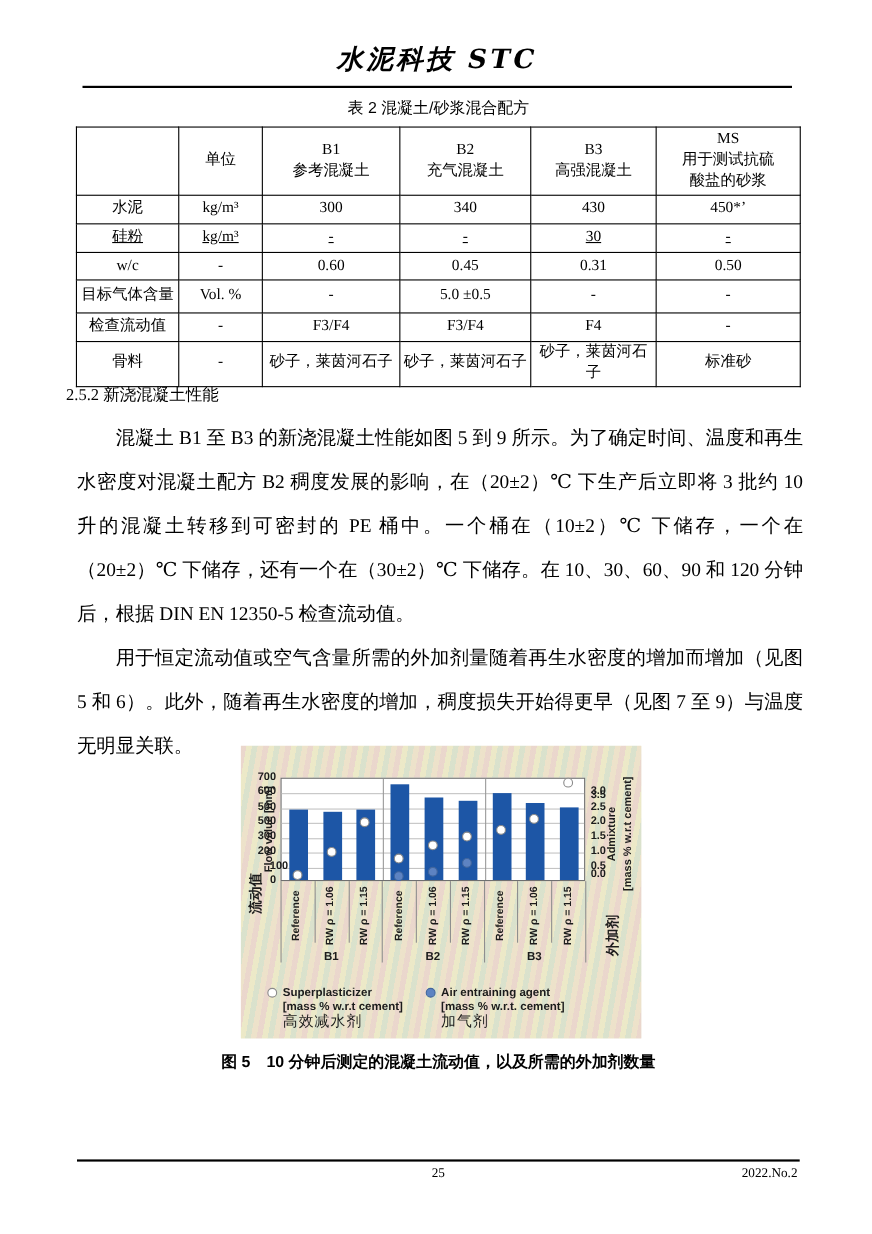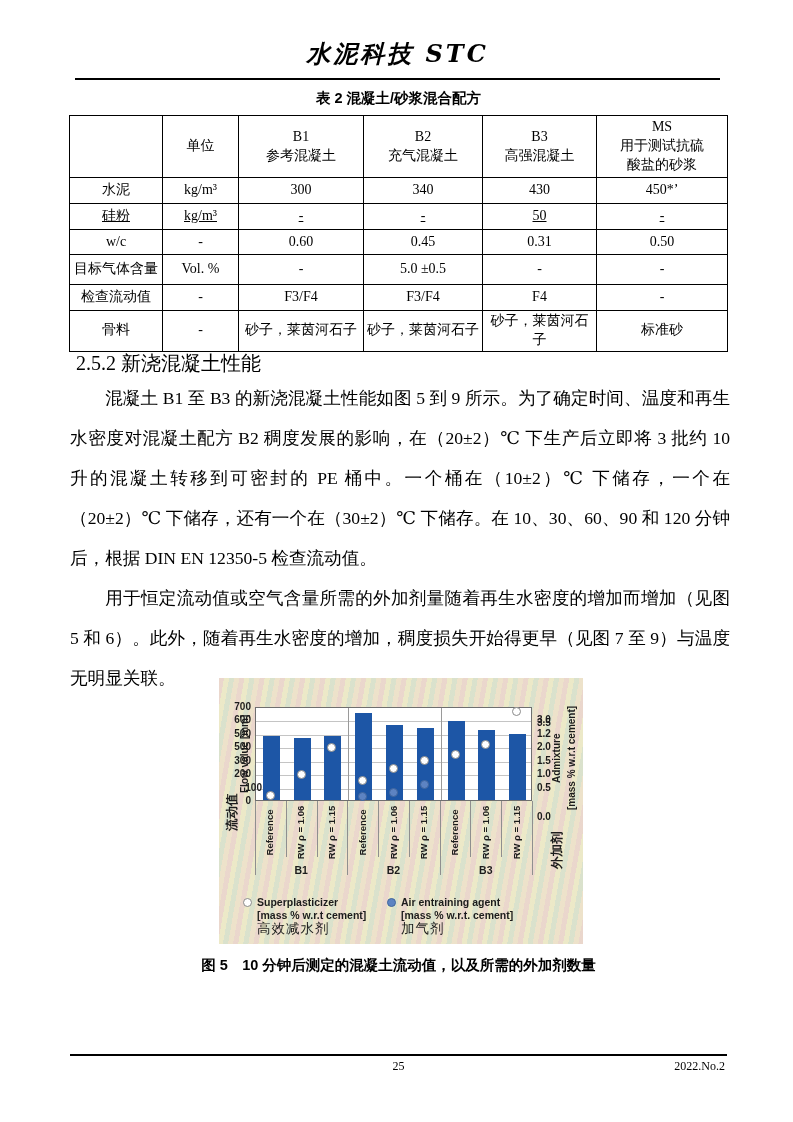--- a/index.html
+++ b/index.html
@@ -14,35 +14,35 @@
   .header-title {
     font-family:"DejaVu Serif","Liberation Serif",serif;
     font-style:italic; font-weight:bold; font-size:24px; letter-spacing:3px;
     padding-bottom:8px;
   }
   .header-rule { border:none; border-top:2.5px solid #000; }
   
   .table-title {
     position:absolute; top:89px; left:70px; width:657px; text-align:center;
     font-family:"Liberation Sans","DejaVu Sans",sans-serif;
-    font-weight:bold; font-size:14.5px;
+    font-weight:normal; font-size:14.5px;
   }
   table.mix {
     position:absolute; top:115px; left:69px; width:658px;
     border-collapse:collapse; table-layout:fixed;
     font-size:14px; text-align:center;
   }
   table.mix th, table.mix td {
     border:1.5px solid #000; font-weight:normal; vertical-align:middle;
     padding:1px 2px; white-space:pre-line; line-height:1.35;
   }
   
   .section-heading {
-    position:absolute; top:350px; left:76px; width:657px;
-    font-size:20px;
+    position:absolute; top:350px; left:60px; width:657px;
+    font-size:15px;
   }
   .para {
     position:absolute; left:70px; width:660px;
     font-size:17.6px; line-height:40px; text-align:justify; text-indent:2em;
   }
   #para-0 { top:378px; }
   #para-1 { top:578px; }
   
   .figure {
     position:absolute; top:678px; left:219px; width:364px; height:266px;
@@ -134,21 +134,21 @@
           <td>300</td>
           <td>340</td>
           <td>430</td>
           <td>450*’</td>
         </tr>
         <tr style="height: 26px; text-decoration: underline;">
           <td>硅粉</td>
           <td>kg/m³</td>
           <td>-</td>
           <td>-</td>
-          <td>50</td>
+          <td>30</td>
           <td>-</td>
         </tr>
         <tr style="height: 25px;">
           <td>w/c</td>
           <td>-</td>
           <td>0.60</td>
           <td>0.45</td>
           <td>0.31</td>
           <td>0.50</td>
         </tr>
@@ -216,26 +216,26 @@
         <div class="pt pt-white" style="left: 256.111px; bottom: 84.4714px;"></div>
       </div>
       <div class="ytick ytick-l" style="left: 4px; top: 117px;">0</div>
       <div class="ytick ytick-l" style="left: 15px; top: 103.571px;">100</div>
       <div class="ytick ytick-l" style="left: 4px; top: 90.1429px;">200</div>
       <div class="ytick ytick-l" style="left: 4px; top: 76.7143px;">300</div>
       <div class="ytick ytick-l" style="left: 4px; top: 63.2857px;">500</div>
       <div class="ytick ytick-l" style="left: 4px; top: 49.8571px;">500</div>
       <div class="ytick ytick-l" style="left: 4px; top: 36.4286px;">600</div>
       <div class="ytick ytick-l" style="left: 4px; top: 23px;">700</div>
-      <div class="ytick ytick-r" style="left: 318px; top: 133px;">0.0</div>
+      <div class="ytick ytick-r" style="left: 318px; top: 111px;">0.0</div>
       <div class="ytick ytick-r" style="left: 318px; top: 103.571px;">0.5</div>
       <div class="ytick ytick-r" style="left: 318px; top: 90.1429px;">1.0</div>
       <div class="ytick ytick-r" style="left: 318px; top: 76.7143px;">1.5</div>
       <div class="ytick ytick-r" style="left: 318px; top: 63.2857px;">2.0</div>
-      <div class="ytick ytick-r" style="left: 318px; top: 49.8571px;">1.2</div>
+      <div class="ytick ytick-r" style="left: 318px; top: 49.8571px;">2.5</div>
       <div class="ytick ytick-r" style="left: 318px; top: 36.4286px;">3.0</div>
       <div class="ytick ytick-r" style="left: 318px; top: 23px; margin-top: 16px;">3.5</div>
       <div class="xlab" style="left: 45.3889px; top: 183px;">Reference</div>
       <div class="xlab" style="left: 76.1667px; top: 183px;">RW ρ = 1.06</div>
       <div class="xlab" style="left: 106.944px; top: 183px;">RW ρ = 1.15</div>
       <div class="xlab" style="left: 137.722px; top: 183px;">Reference</div>
       <div class="xlab" style="left: 168.5px; top: 183px;">RW ρ = 1.06</div>
       <div class="xlab" style="left: 199.278px; top: 183px;">RW ρ = 1.15</div>
       <div class="xlab" style="left: 230.056px; top: 183px;">Reference</div>
       <div class="xlab" style="left: 260.833px; top: 183px;">RW ρ = 1.06</div>

